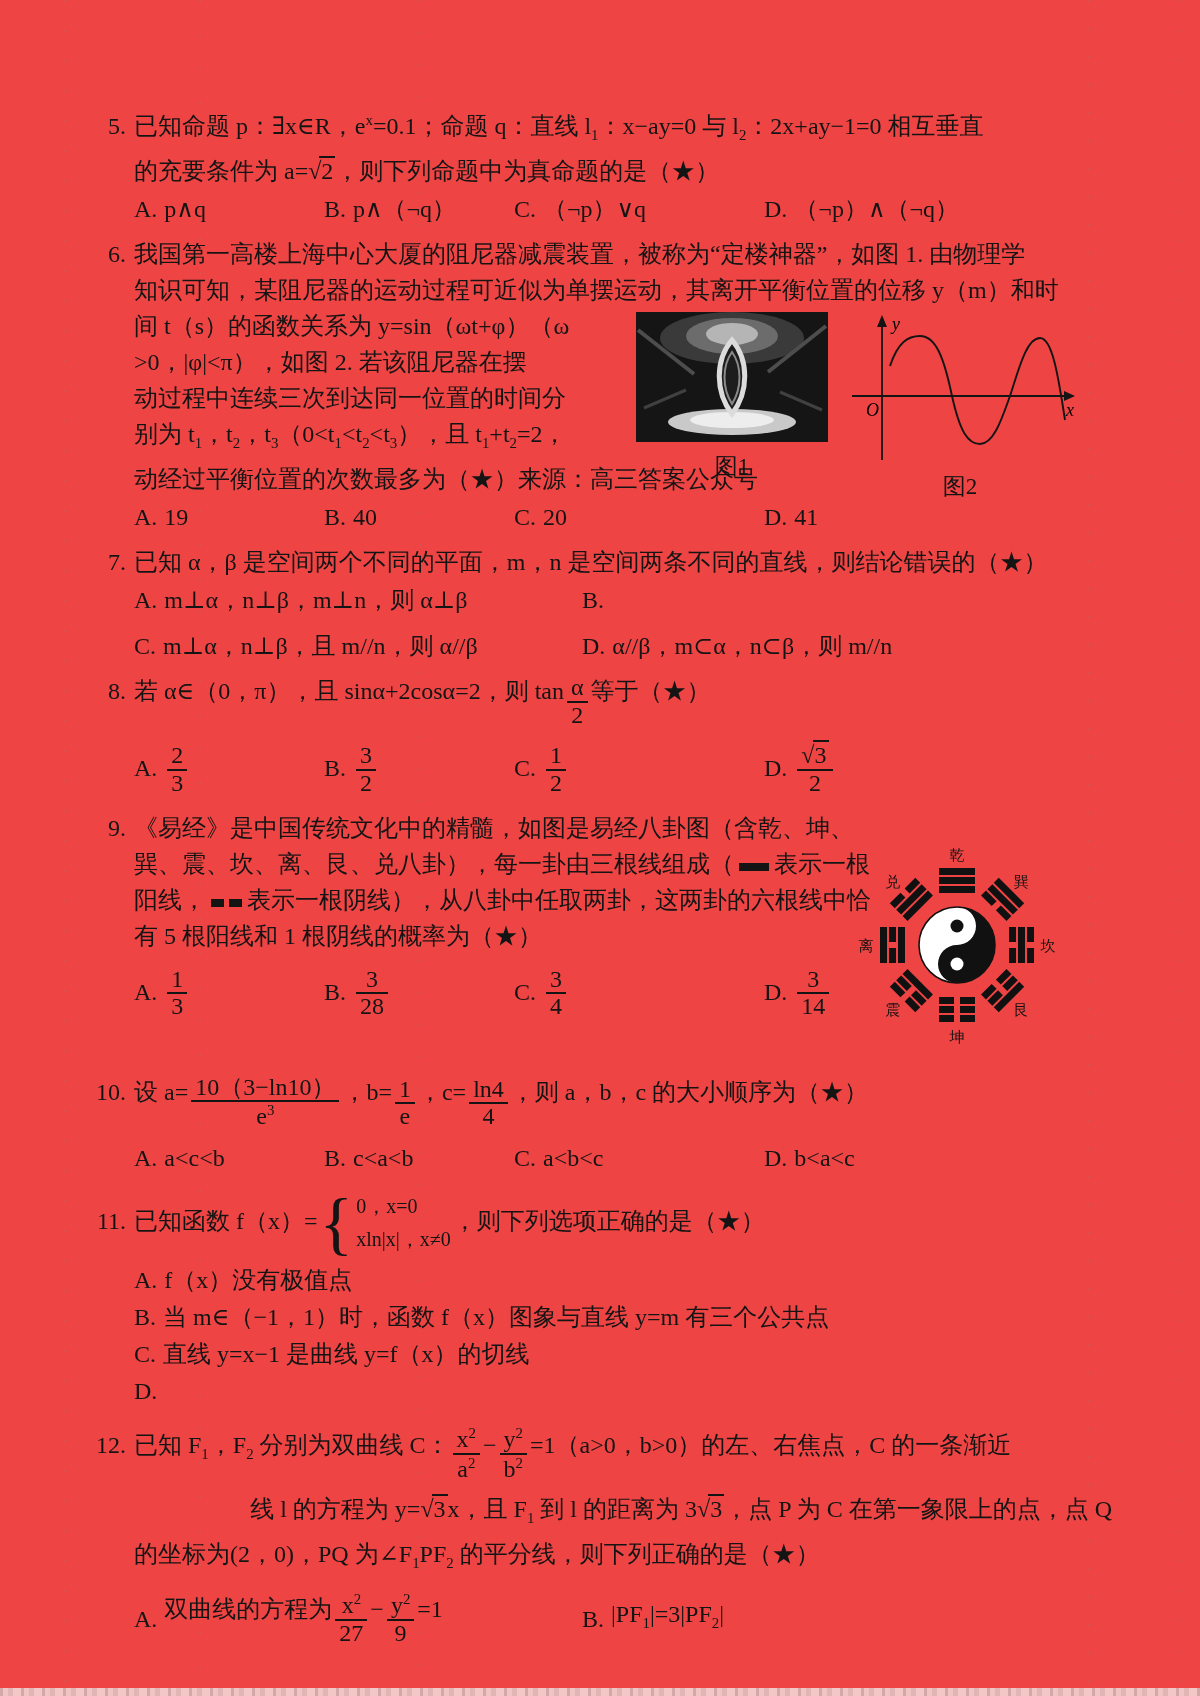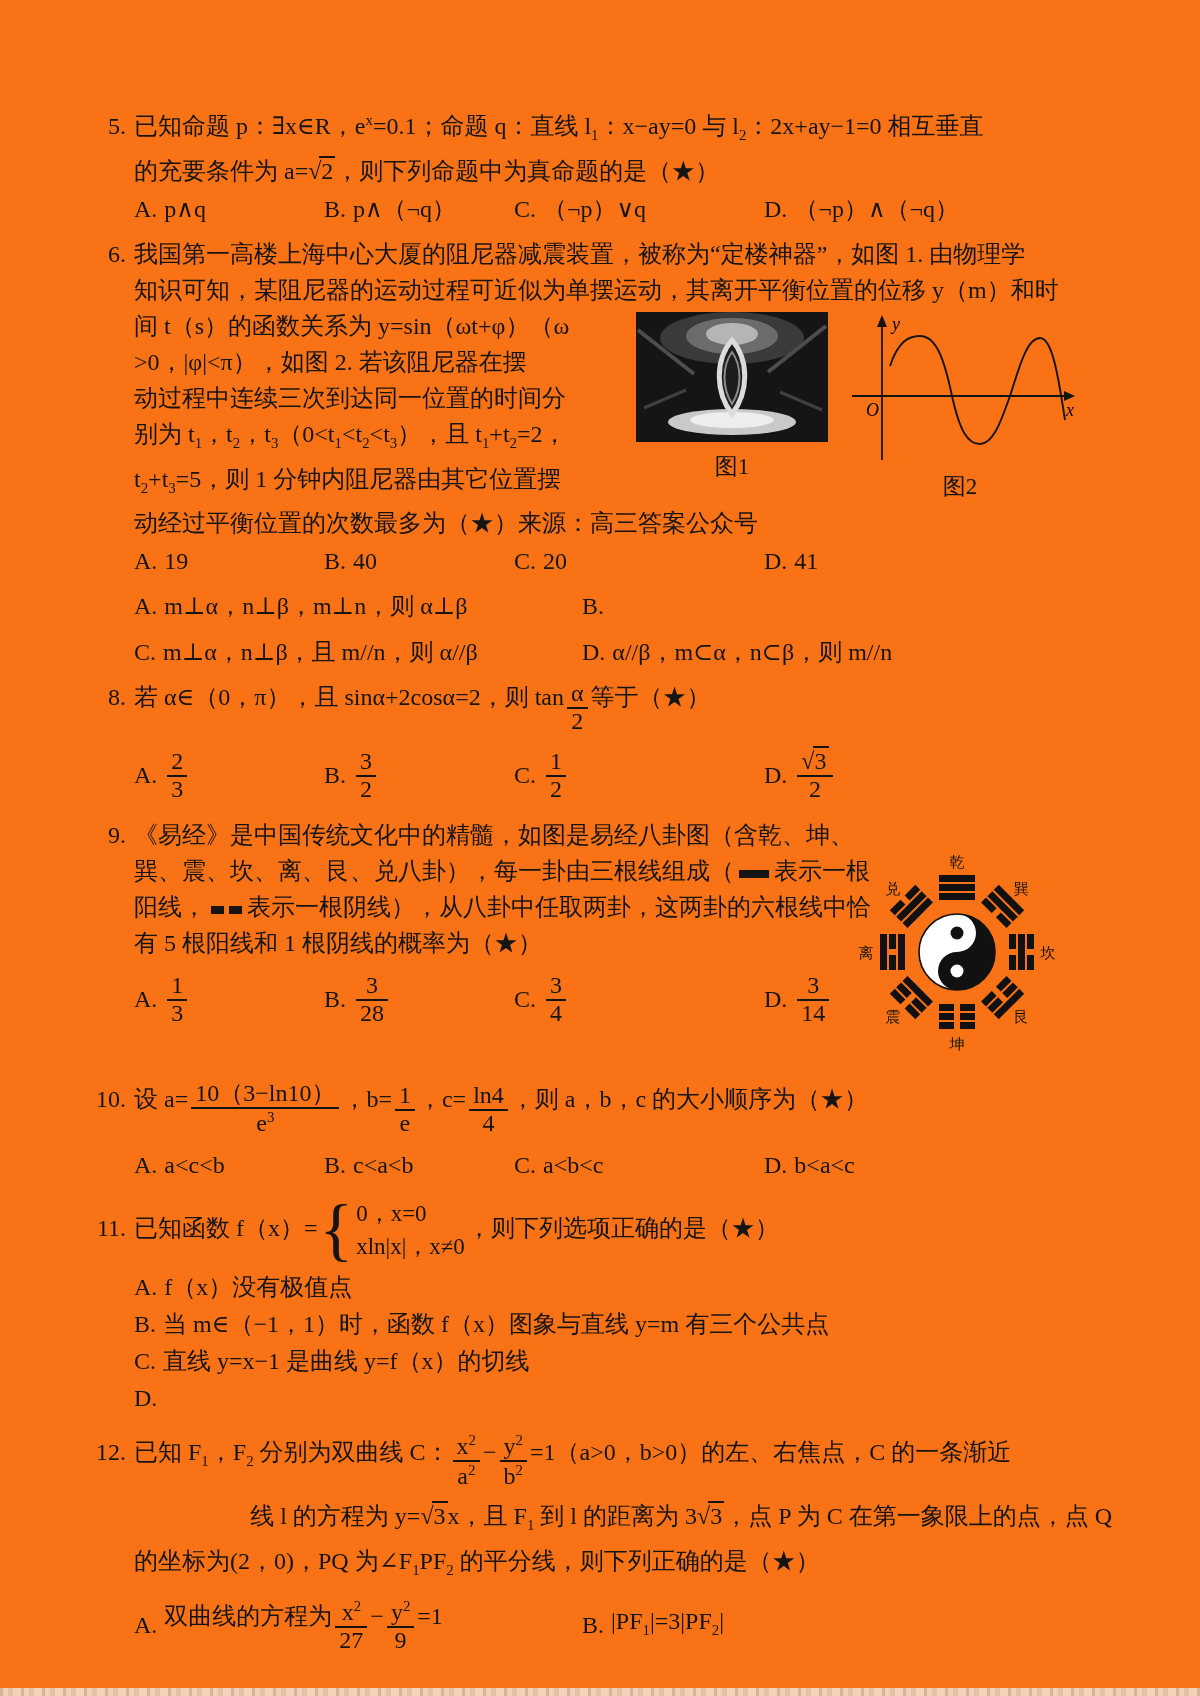--- a/index.html
+++ b/index.html
@@ -1,16 +1,16 @@
 <!DOCTYPE html>
 <html><head>
 <meta charset="utf-8">
 <style>
   html,body{margin:0;padding:0;background:#e9e9e9;}
-  .page{position:relative;width:1200px;height:1696px;margin:0 auto;background:#f97316;
+  .page{position:relative;width:1200px;height:1696px;margin:0 auto;background:#ef4444;
         font-family:"Liberation Serif","DejaVu Serif",serif;color:#141414;overflow:hidden;}
   .scanlines{position:absolute;inset:0;pointer-events:none;opacity:.55;
      background-image:
        repeating-linear-gradient(to bottom, rgba(140,140,140,.5) 0 2px, transparent 2px 30px),
        repeating-linear-gradient(to bottom, rgba(140,140,140,.45) 0 2px, transparent 2px 34px),
        repeating-linear-gradient(to bottom, rgba(140,140,140,.4) 0 2px, transparent 2px 32px),
        repeating-linear-gradient(to bottom, rgba(140,140,140,.5) 0 2px, transparent 2px 28px),
        repeating-linear-gradient(to bottom, rgba(140,140,140,.4) 0 2px, transparent 2px 30px);
      background-size:1px 100%,1px 100%,1px 100%,1px 100%,1px 100%;
      background-position:64px 0,200px 0,420px 0,1088px 0,1178px 0;background-repeat:no-repeat;}
@@ -23,21 +23,21 @@
   .ln{white-space:nowrap;}
   sub,sup{font-size:.62em;}
   .frac{display:inline-block;vertical-align:-1.0em;text-align:center;line-height:1.08;margin:0 3px;}
   .frac .fn{display:block;padding:0 4px;}
   .frac .fd{display:block;border-top:2px solid #141414;padding:0 4px;}
   .sqrt{white-space:nowrap;}
   .sqrt .rsign{letter-spacing:-2px;}
   .sqrt .rad{border-top:2px solid #141414;padding:0 2px;}
   .cases{display:inline-flex;align-items:center;vertical-align:middle;margin:0 2px;}
   .cases .cb{font-size:70px;line-height:.85;font-weight:400;margin-right:3px;}
-  .cases .crows .cr{display:block;line-height:33px;font-size:23px;white-space:nowrap;}
+  .cases .crows .cr{display:block;line-height:33px;font-size:20px;white-space:nowrap;}
   .bar{display:inline-flex;align-items:center;gap:5px;vertical-align:middle;margin:0 5px;}
   .bar i{display:inline-block;height:8px;background:#141414;}
   .bar.solid i{width:30px;}
   .bar.broken i{width:13px;}
   .opts{margin-top:2px;}
   .opts4{display:grid;grid-template-columns:190px 190px 250px 1fr;align-items:center;}
   .opts2{display:grid;grid-template-columns:448px 1fr;row-gap:10px;align-items:center;}
   .optlist .opt{display:flex;margin-top:1px;}
   .opt{display:flex;align-items:center;gap:7px;white-space:nowrap;}
   .opt .opt-label{white-space:nowrap;}
@@ -111,21 +111,20 @@
               <text x="22" y="104" font-size="18" font-style="italic">O</text>
               <text x="222" y="104" font-size="18" font-style="italic">x</text>
             </svg>
             <figcaption>图2</figcaption>
           </figure>
         </div>
         <div class="ln">间 t（s）的函数关系为 y=sin（ωt+φ）（ω</div>
         <div class="ln">&gt;0，|φ|&lt;π），如图 2. 若该阻尼器在摆</div>
         <div class="ln">动过程中连续三次到达同一位置的时间分</div>
         <div class="ln">别为 t<sub>1</sub>，t<sub>2</sub>，t<sub>3</sub>（0&lt;t<sub>1</sub>&lt;t<sub>2</sub>&lt;t<sub>3</sub>），且 t<sub>1</sub>+t<sub>2</sub>=2，</div>
-        <div class="ln">t<sub>2</sub>+t<sub>3</sub>=5，则 1 分钟内阻尼器由其它位置摆</div>
         <div class="ln">动经过平衡位置的次数最多为（★）来源：高三答案公众号</div>
         <div class="opts opts4">
             <div class="opt">
               <span class="opt-label">A.</span>
               <span class="opt-body">19</span>
             </div>
             <div class="opt">
               <span class="opt-label">B.</span>
               <span class="opt-body">40</span>
             </div>
@@ -135,20 +134,21 @@
             </div>
             <div class="opt">
               <span class="opt-label">D.</span>
               <span class="opt-body">41</span>
             </div>
           </div>
       </div>
     </section>
 
     <section class="q">
+      <div class="ln"><span class="qn">7.</span><span>已知 α，β 是空间两个不同的平面，m，n 是空间两条不同的直线，则结论错误的（★）</span></div>
       <div class="opts opts2 ind">
           <div class="opt">
             <span class="opt-label">A.</span>
             <span class="opt-body">m⊥α，n⊥β，m⊥n，则 α⊥β</span>
           </div>
           <div class="opt">
             <span class="opt-label">B.</span>
           </div>
           <div class="opt">
             <span class="opt-label">C.</span>

